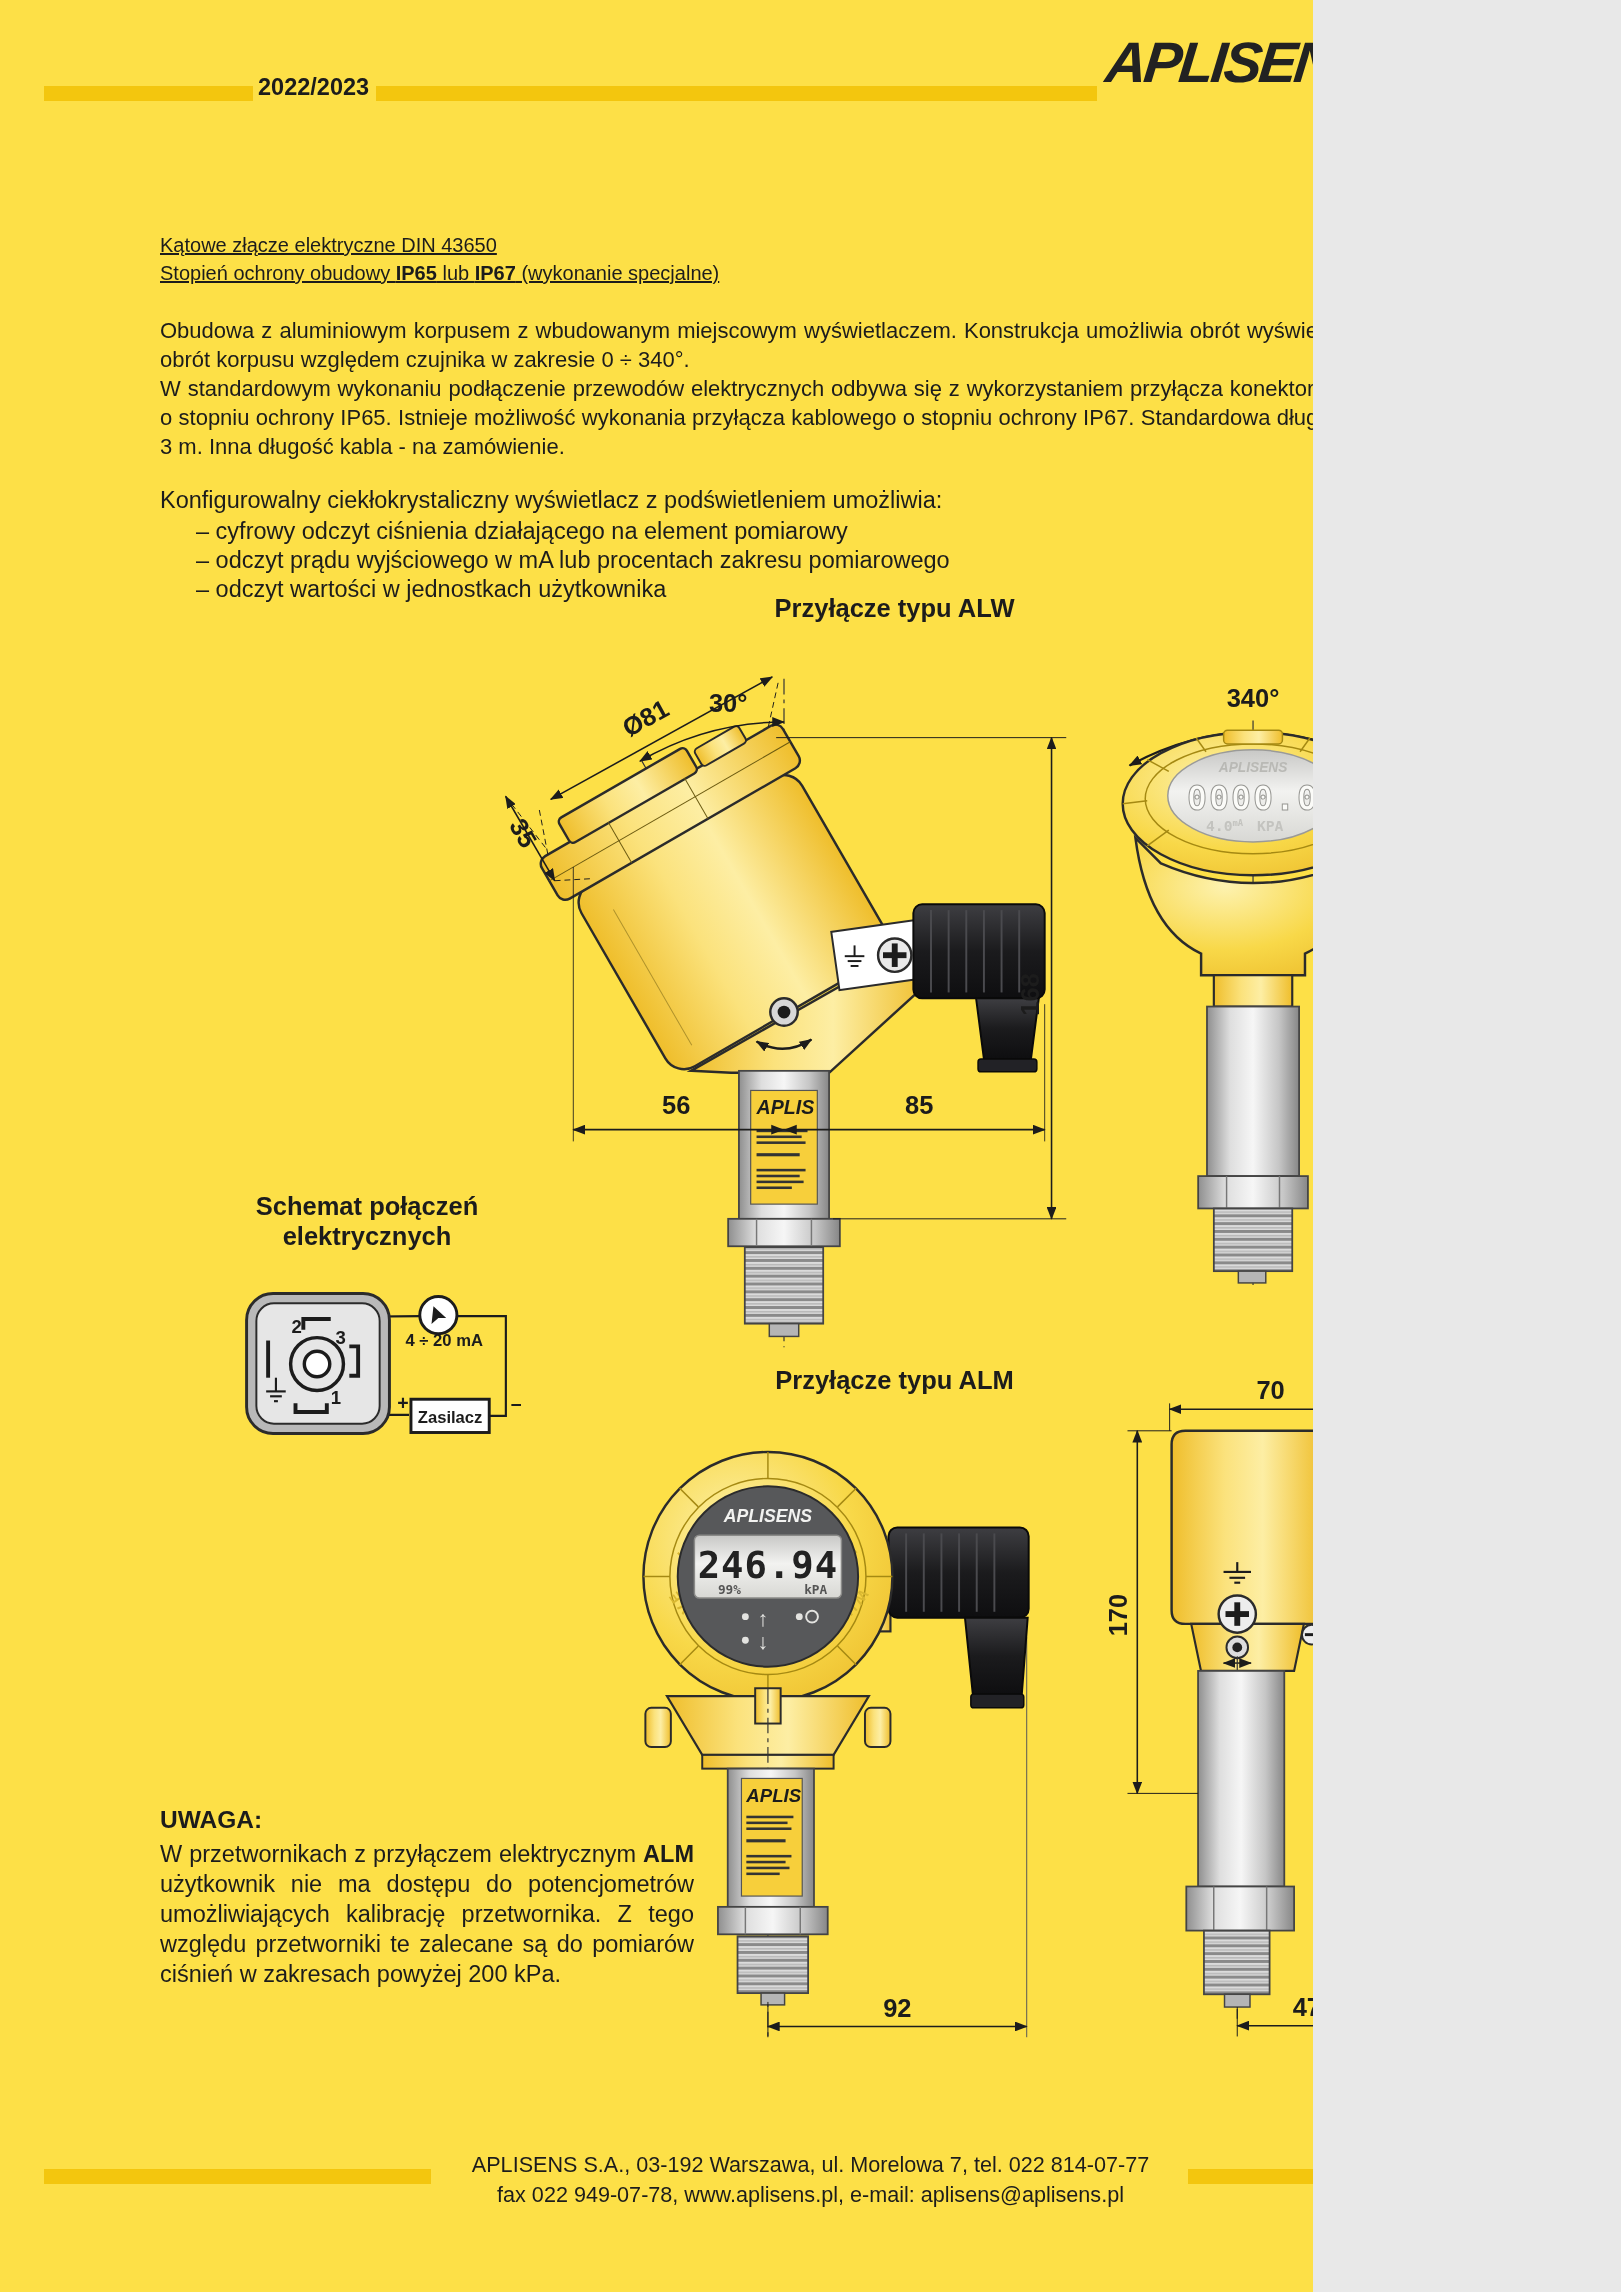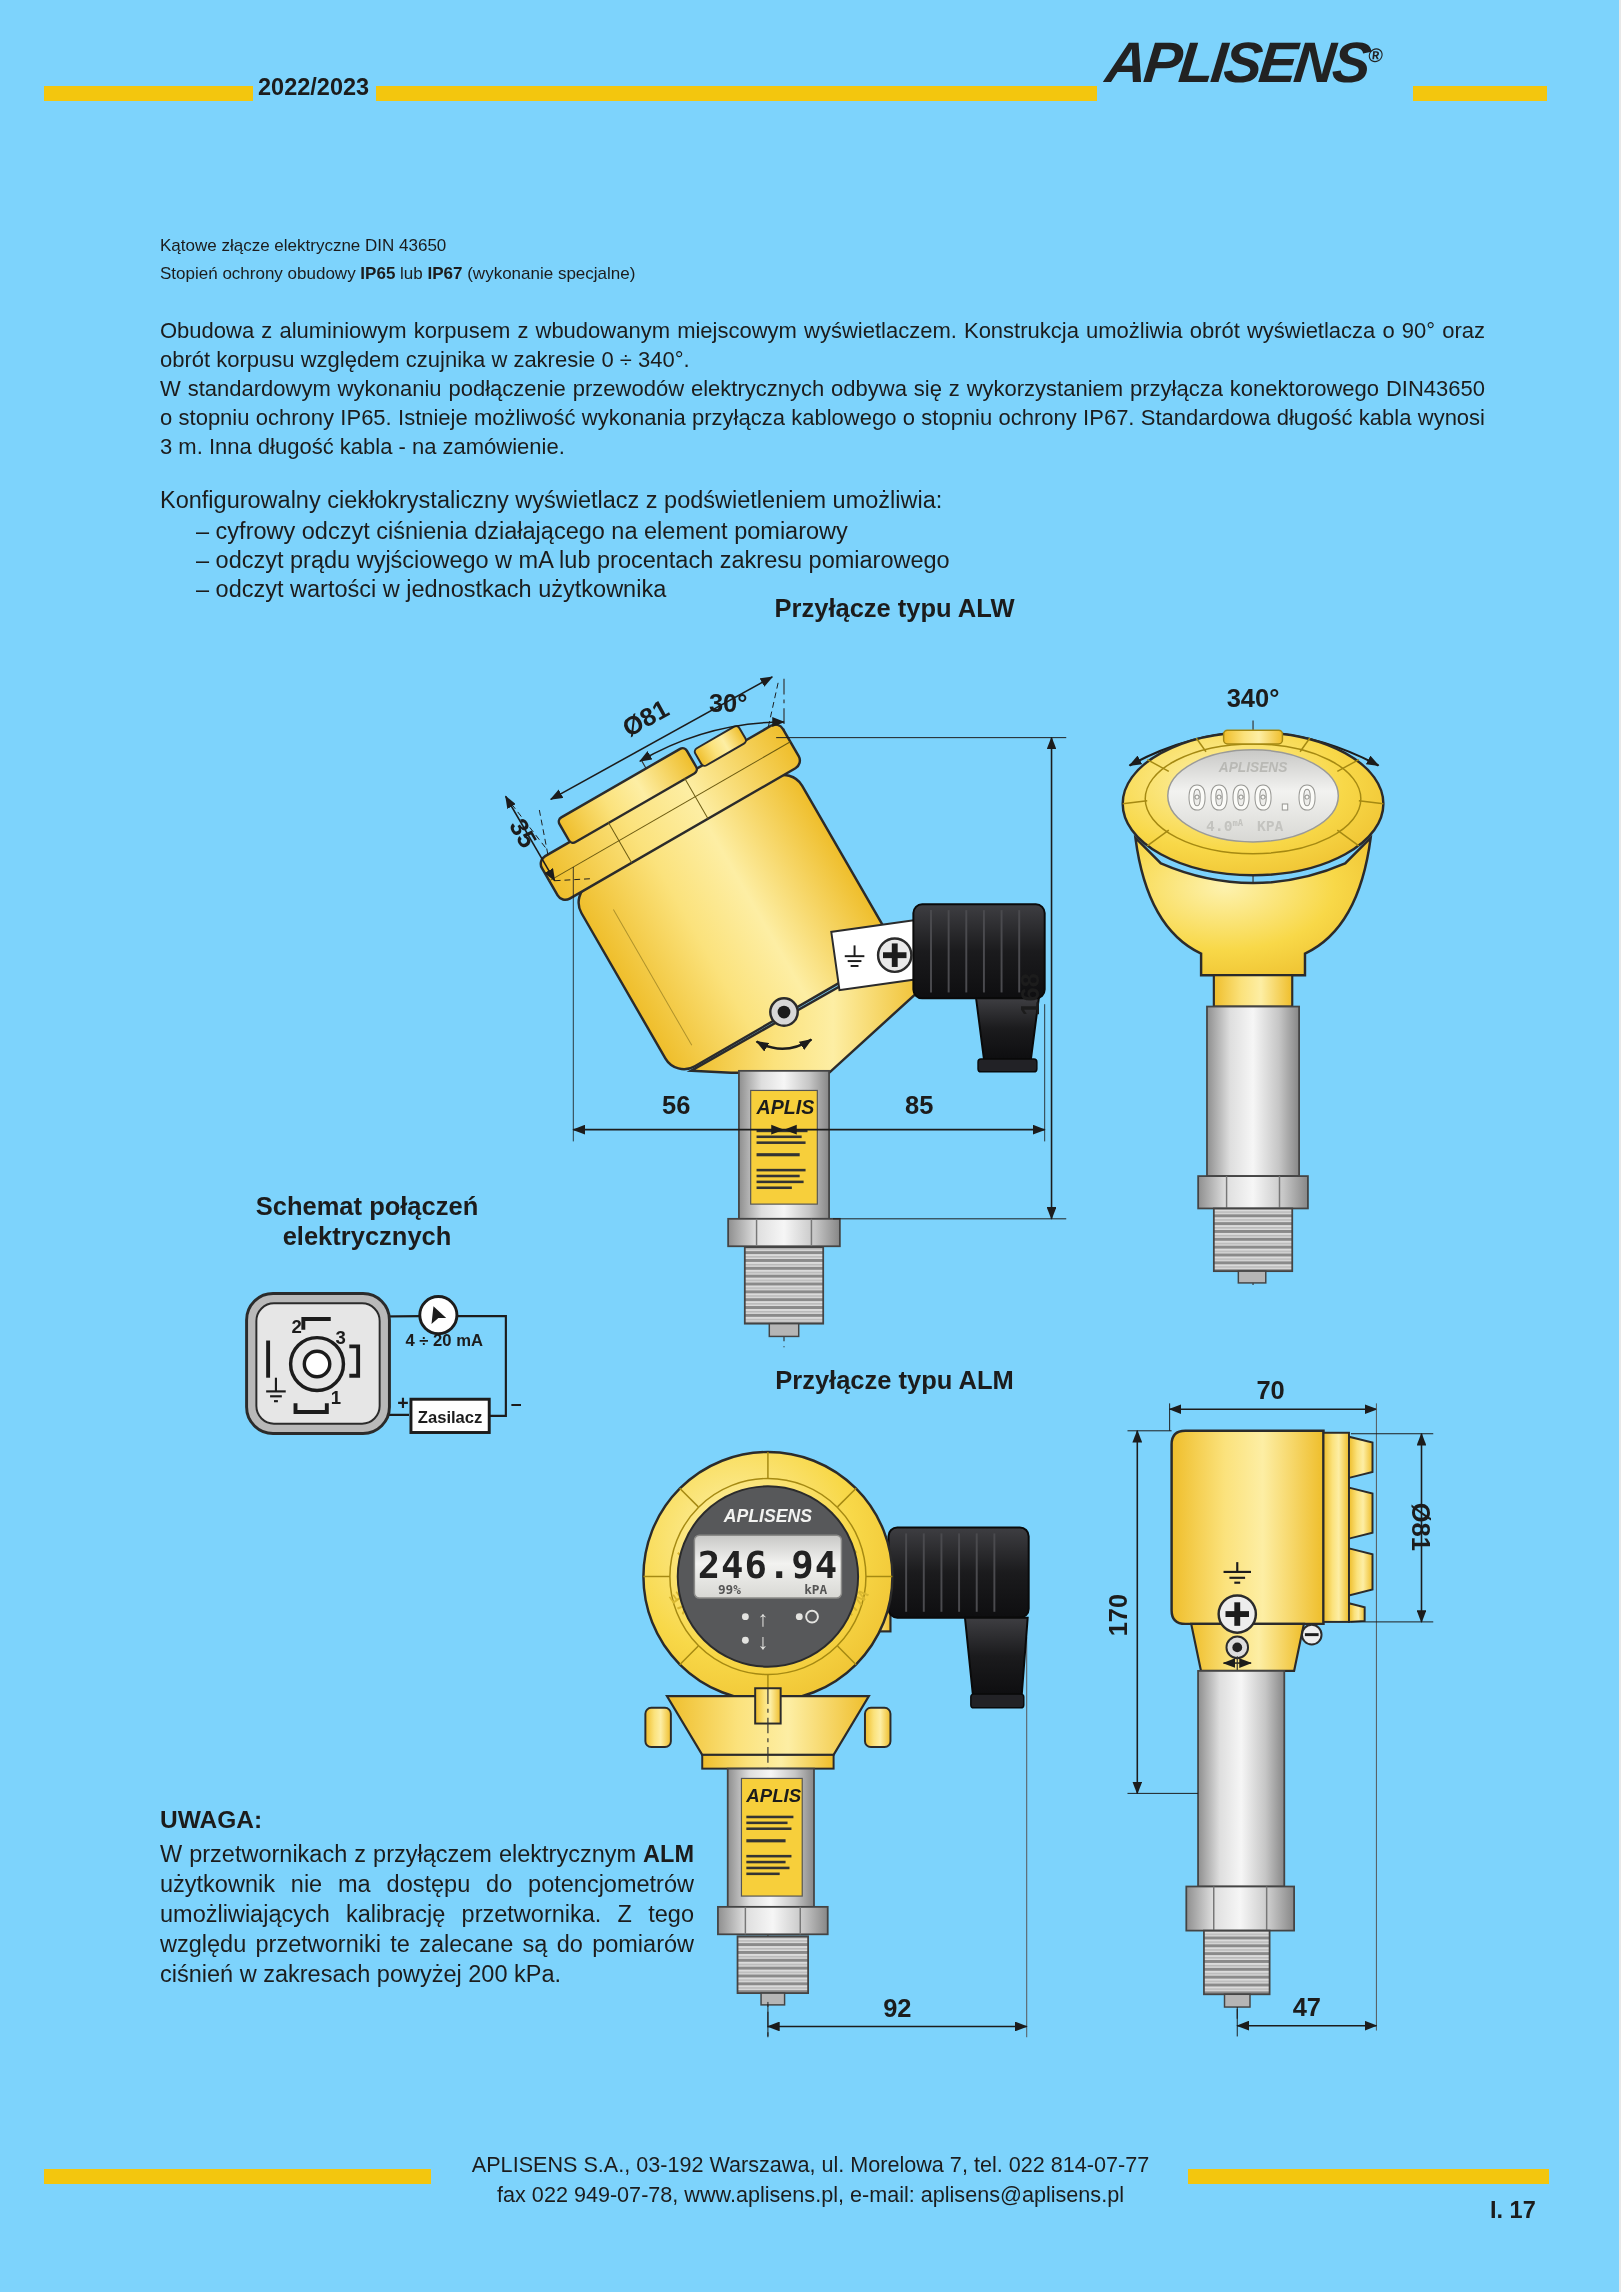--- a/index.html
+++ b/index.html
@@ -1,24 +1,24 @@
 <!DOCTYPE html>
 <html><head>
 <meta charset="utf-8">
 <style>
   html,body{margin:0;padding:0;background:#e8e8e8;}
-  .page{position:relative;width:1619px;height:2293px;background:#7dd3fc;
+  .page{position:relative;width:1313px;height:2293px;background:#fde047;
         font-family:"Liberation Sans",sans-serif;color:#1c1c1c;overflow:hidden;}
   .bar{position:absolute;height:14.7px;background:#F3C60E;}
   .edition{position:absolute;font-size:23.5px;font-weight:bold;letter-spacing:0;}
   .logo{position:absolute;font-weight:bold;font-style:italic;font-size:57px;
         letter-spacing:-2.9px;transform:skewX(-6deg);color:#222;font-family:"Liberation Sans",sans-serif;}
   .logo sup{font-size:19.6px;font-style:normal;letter-spacing:0;}
   .title{position:absolute;font-size:26.5px;font-weight:bold;text-align:center;}
-  .body-line{position:absolute;font-size:17px;line-height:29px;}
+  .body-line{position:absolute;font-size:20px;line-height:29px;text-decoration:underline;}
   .para{position:absolute;font-size:22px;line-height:29px;text-align:justify;}
   .b{font-weight:bold;}
   .feat{position:absolute;font-size:23.5px;}
   .fig-head{position:absolute;font-size:25.5px;font-weight:bold;text-align:center;}
   .schem-head{position:absolute;font-size:25.5px;font-weight:bold;text-align:center;line-height:30px;}
   .note-head{position:absolute;font-size:24.5px;font-weight:bold;}
   .note-para{position:absolute;font-size:23.5px;line-height:30px;text-align:justify;}
   .footer-line{position:absolute;font-size:21.6px;text-align:center;width:755px;left:433px;}
   .pageno{position:absolute;font-size:23.5px;font-weight:bold;}
   svg{position:absolute;overflow:visible;}

